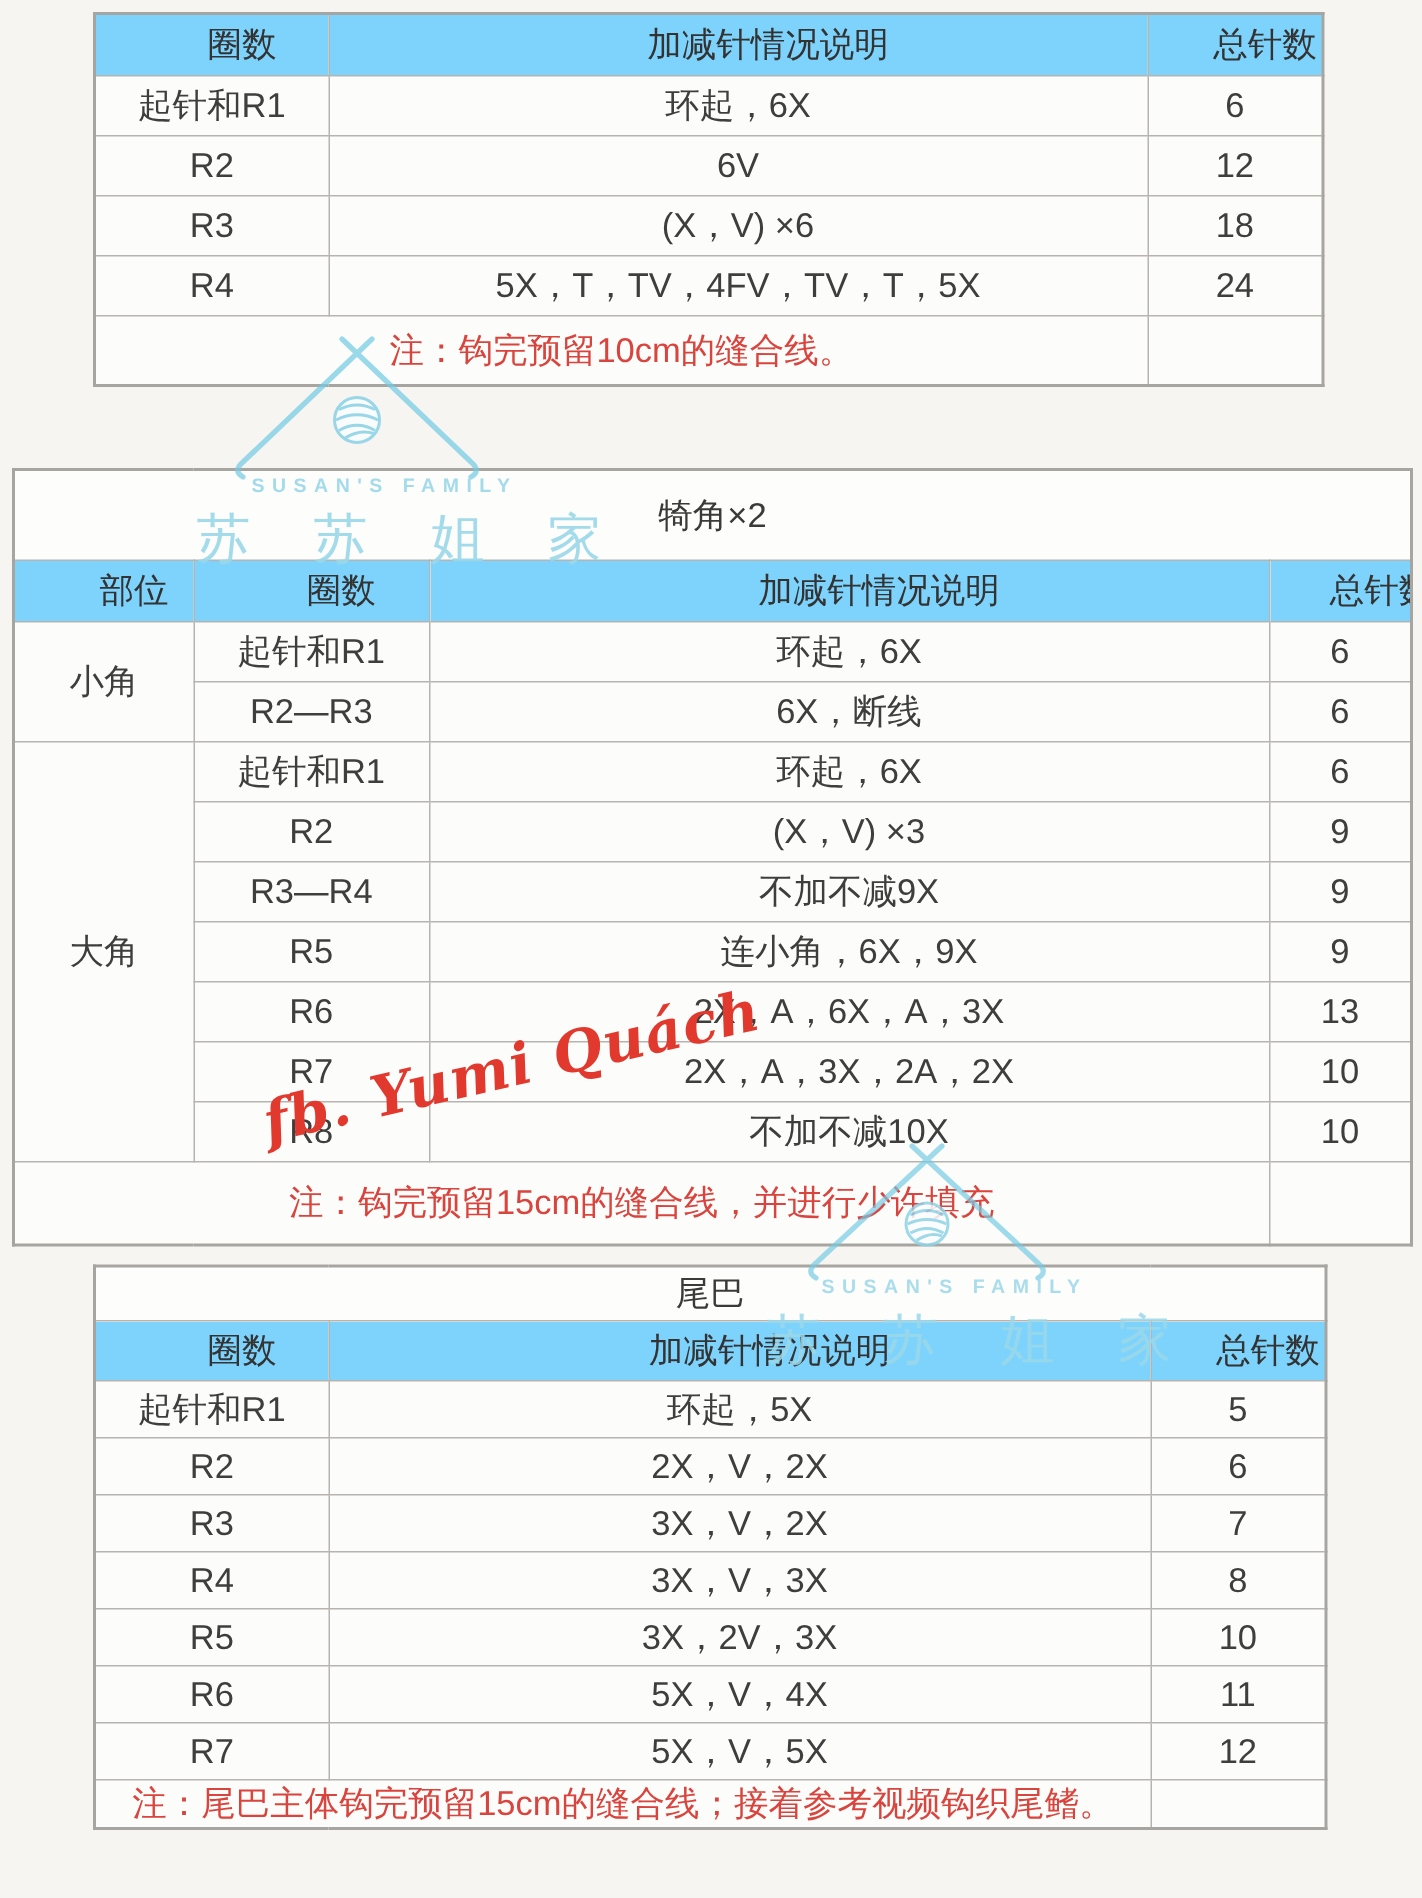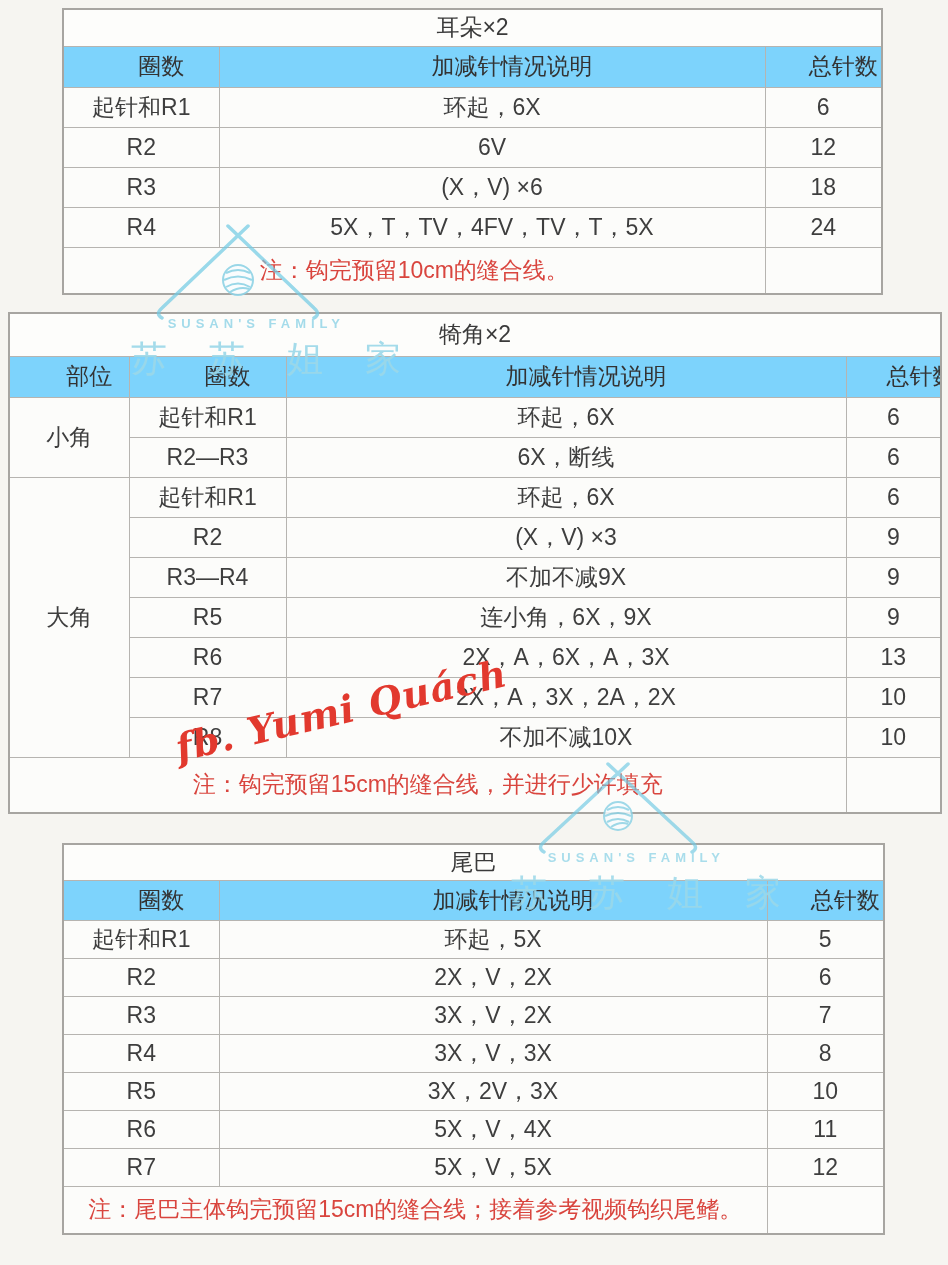--- a/index.html
+++ b/index.html
@@ -56,23 +56,20 @@
 </head>
 <body>
 
 <table class="tbl" style="left:62px; top:8px; width:819px;">
   <colgroup>
       <col style="width:156px">
       <col style="width:546px">
       <col style="width:117px">
     </colgroup>
   <tbody>
-      <tr class="title-row" style="height:37px">
-    <td colspan="3">耳朵×2</td>
-  </tr>
   <tr class="head-row" style="height:41px">
     <td>圈数</td>
     <td>加减针情况说明</td>
     <td>总针数</td>
   </tr>
   <tr style="height:40px">
     <td>起针和R1</td>
     <td>环起，6X</td>
     <td>6</td>
   </tr>
@@ -99,21 +96,21 @@
   </table>
 
 <table class="tbl" style="left:8px; top:312px; width:932px;">
   <colgroup>
       <col style="width:120px">
       <col style="width:157px">
       <col style="width:560px">
       <col style="width:95px">
     </colgroup>
   <tbody>
-      <tr class="title-row" style="height:43px">
+      <tr class="title-row" style="height:60px">
     <td colspan="4">犄角×2</td>
   </tr>
   <tr class="head-row" style="height:41px">
     <td>部位</td>
     <td>圈数</td>
     <td>加减针情况说明</td>
     <td>总针数</td>
   </tr>
   <tr style="height:40px">
     <td rowspan="2">小角</td>
@@ -212,21 +209,21 @@
   <tr style="height:38px">
     <td>R6</td>
     <td>5X，V，4X</td>
     <td>11</td>
   </tr>
   <tr style="height:38px">
     <td>R7</td>
     <td>5X，V，5X</td>
     <td>12</td>
   </tr>
-  <tr class="note-row" style="height:48px">
+  <tr class="note-row" style="height:32px">
     <td colspan="2">注：尾巴主体钩完预留15cm的缝合线；接着参考视频钩织尾鳍。</td>
     <td></td>
   </tr>
 </tbody>
   </table>
 
 <div class="wm" style="left:131px; top:218px;">
   <svg width="200" height="102" viewBox="0 0 200 102">
     <g fill="none" stroke="#74cbe4" stroke-width="3.5" stroke-linecap="round" opacity="0.8">
       <path d="M110 8 L24 90 Q17 96 24 100"></path>

